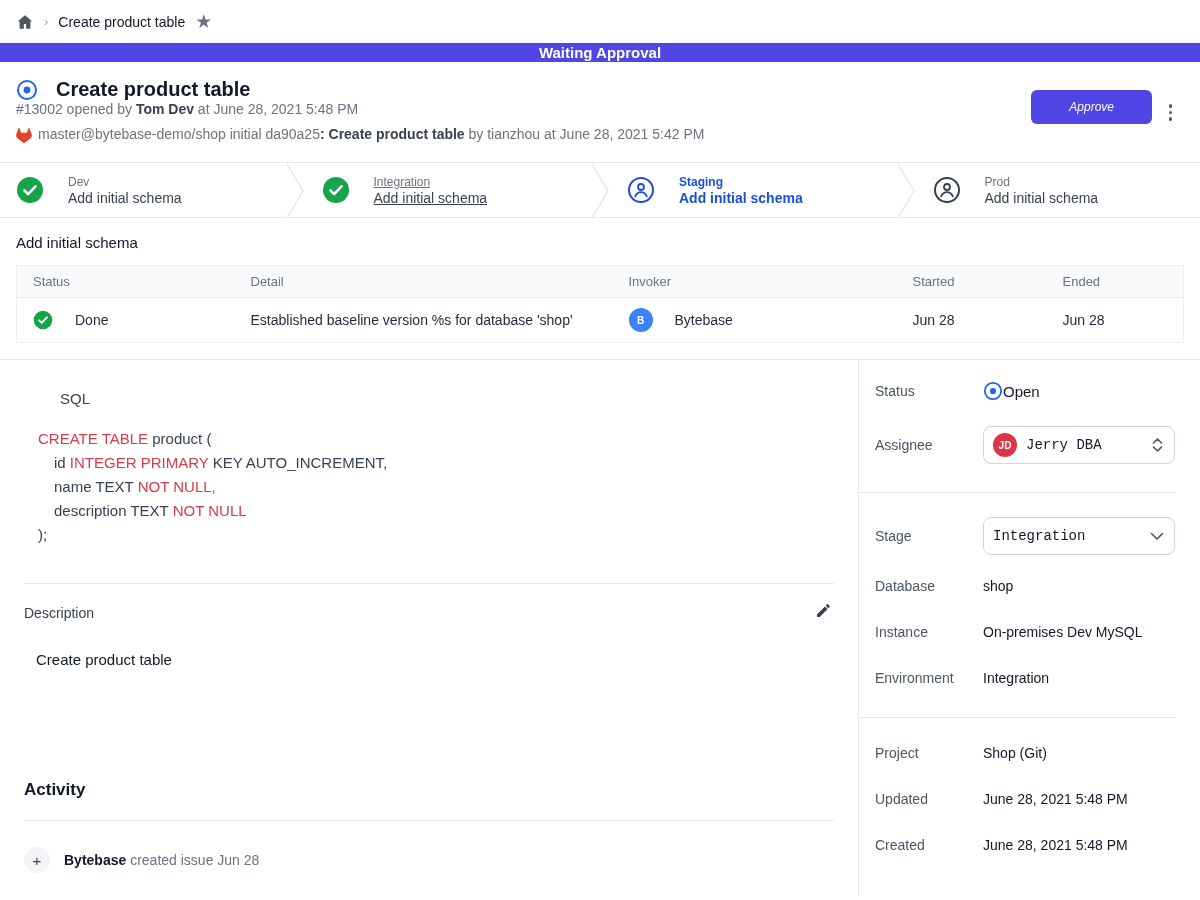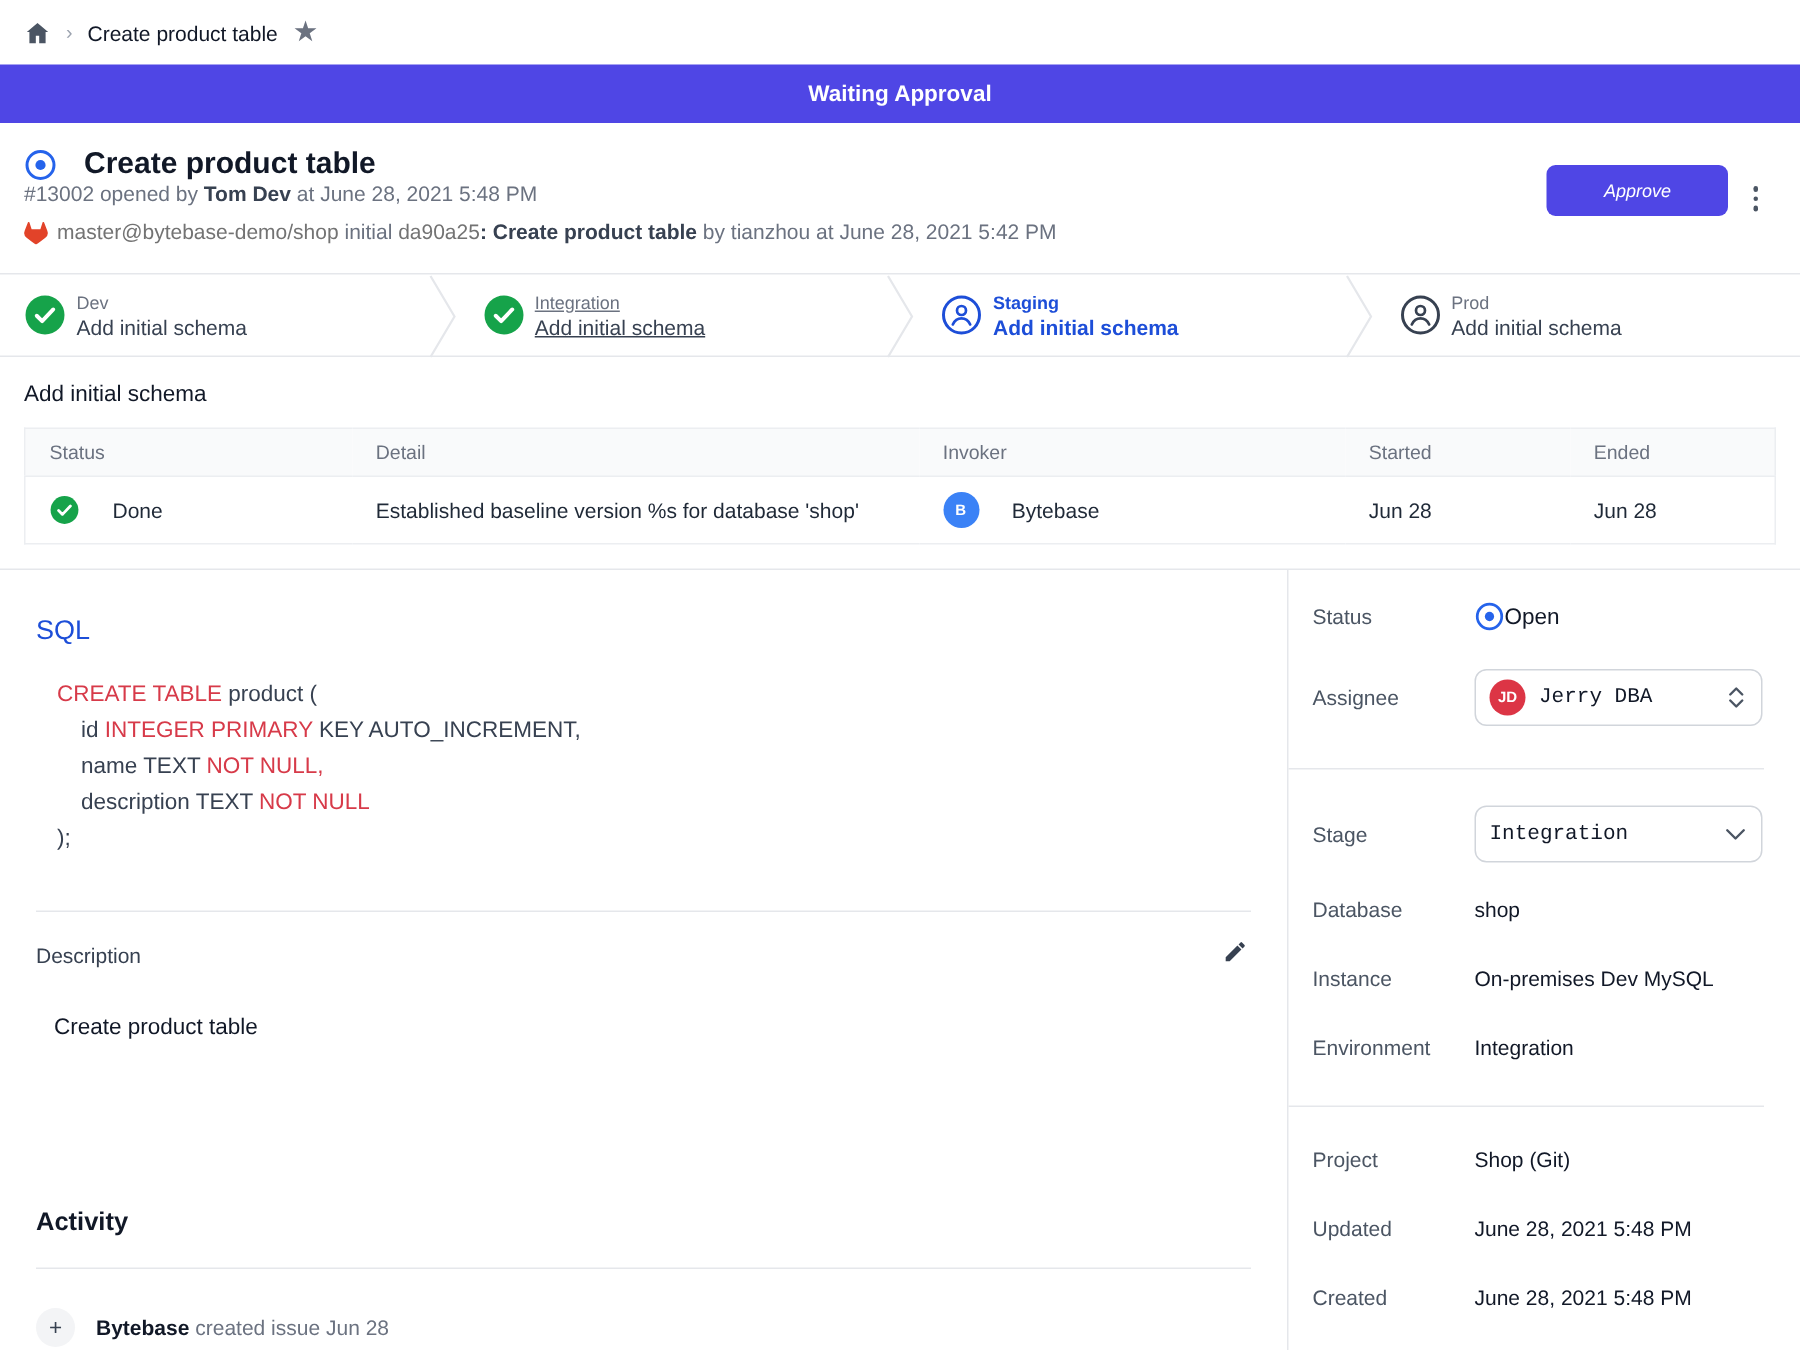--- a/index.html
+++ b/index.html
@@ -6,42 +6,42 @@
   html,body { width:1200px; height:900px; overflow:hidden; background:#fff;
     font-family:"Liberation Sans", sans-serif; color:#1f2937; }
 
   
   .crumbbar { height:43px; display:flex; align-items:center; padding:0 16px; gap:10px; background:#fff; }
   .crumbbar .crumb-title { font-size:14px; font-weight:500; color:#111827; cursor:pointer; }
   .crumb-sep { color:#9ca3af; font-size:13px; }
   .star { color:#6b7280; font-size:19px; line-height:1; cursor:pointer; }
 
   
-  .banner { height:39px; display:flex; align-items:center; justify-content:center;
+  .banner { height:19px; display:flex; align-items:center; justify-content:center;
     color:#fff; font-size:15px; font-weight:600; }
 
   
   .header { padding:14px 16px 16px 16px; position:relative; }
   .title-row { display:flex; align-items:center; gap:18px; margin-top:2px; }
   .title { font-size:20px; font-weight:700; color:#111827; }
   .meta-row { font-size:14px; color:#6b7280; }
   .meta-row .dark { color:#374151; font-weight:600; }
   .commit-row { margin-top:9px; font-size:14px; color:#6b7280; }
   .commit-row .gitlab { display:inline-block; vertical-align:-4px; margin-right:6px; }
   .link { color:#737373; text-decoration:none; cursor:pointer; }
   .commit-row .msg { color:#374151; font-weight:600; }
   .approve-btn { position:absolute; right:48px; top:28px; background:#4f46e5; color:#fff;
     border:none; border-radius:6px; font-size:12px; font-weight:500; padding:10px 38px;
     font-family:inherit; cursor:pointer;font-style:italic; }
   .kebab { position:absolute; right:24px; top:38px; display:flex; flex-direction:column; gap:3px; cursor:pointer; padding:4px; }
   .kebab i { width:3.5px; height:3.5px; border-radius:50%; background:#4b5563; }
 
   
   .pipeline { display:flex; align-items:stretch; border-top:1px solid #e5e7eb; border-bottom:1px solid #e5e7eb; height:56px; }
-  .stage { flex:1; display:flex; align-items:center; gap:7px; padding-left:16px; cursor:pointer; }
+  .stage { flex:1; display:flex; align-items:center; gap:24px; padding-left:16px; cursor:pointer; }
   .stage .txt { display:flex; flex-direction:column; gap:1px; }
   .stage .env { font-size:12px; color:#6b7280; }
   .stage .task { font-size:14px; color:#374151; }
   .stage.linked .env, .stage.linked .task { text-decoration:underline; }
   .stage.active .env, .stage.active .task { color:#1d4ed8; font-weight:700; }
   .chev-sep { align-self:stretch; flex:0 0 auto; }
 
   
   .task-section { padding:16px; }
   .task-heading { font-size:15px; color:#111827; margin-bottom:14px; }
@@ -51,21 +51,21 @@
   table.tasks td { padding:10px 16px; color:#1f2937; background:#fff; }
   .cell-flex { display:flex; align-items:center; gap:22px; }
   .avatar { width:24px; height:24px; border-radius:50%; color:#fff; font-size:10px; font-weight:700;
     display:inline-flex; align-items:center; justify-content:center; flex:0 0 auto; }
 
   
   .main { display:flex; border-top:1px solid #e5e7eb; align-items:stretch; min-height:537px; }
   .left-col { flex:1; padding:0 24px; }
   .right-col { width:342px; border-left:1px solid #e5e7eb; padding:20px 24px 0 16px; }
 
-  .sql-label { margin-top:30px; font-size:18px; color:#1d4ed8; }
+  .sql-label { margin-top:30px; font-size:15px; color:#404040;margin-left:36px; }
   .sql-code { margin-top:20px; font-size:15px; line-height:24px; color:#374151; }
   .sql-line { padding-left:14px; }
   .sql-line.indent-1 { padding-left:30px; }
   .sql-kw { color:#d73a49; }
 
   .divider { border-top:1px solid #e5e7eb; margin-top:36px; }
   .desc-row { margin-top:16px; display:flex; align-items:center; justify-content:space-between; }
   .desc-label { font-size:14px; color:#374151; }
   .edit-btn { cursor:pointer; padding:2px; }
   .desc-text { margin-top:26px; padding-left:12px; font-size:15px; color:#111827; }

